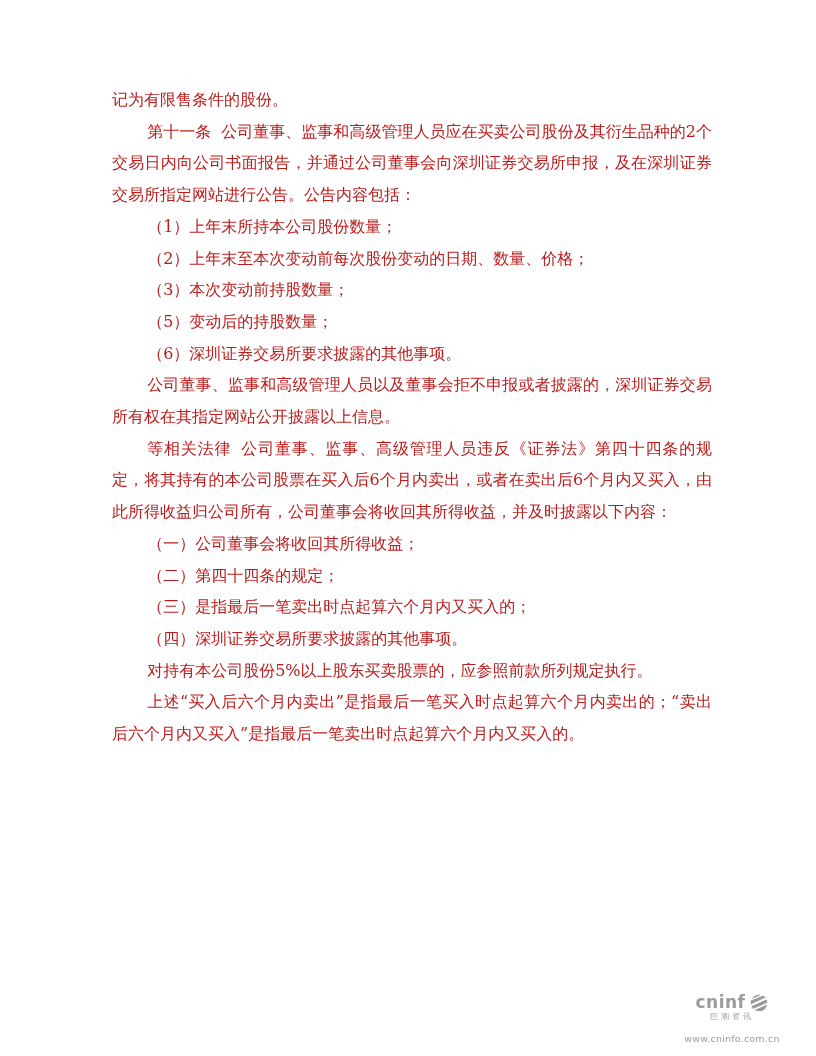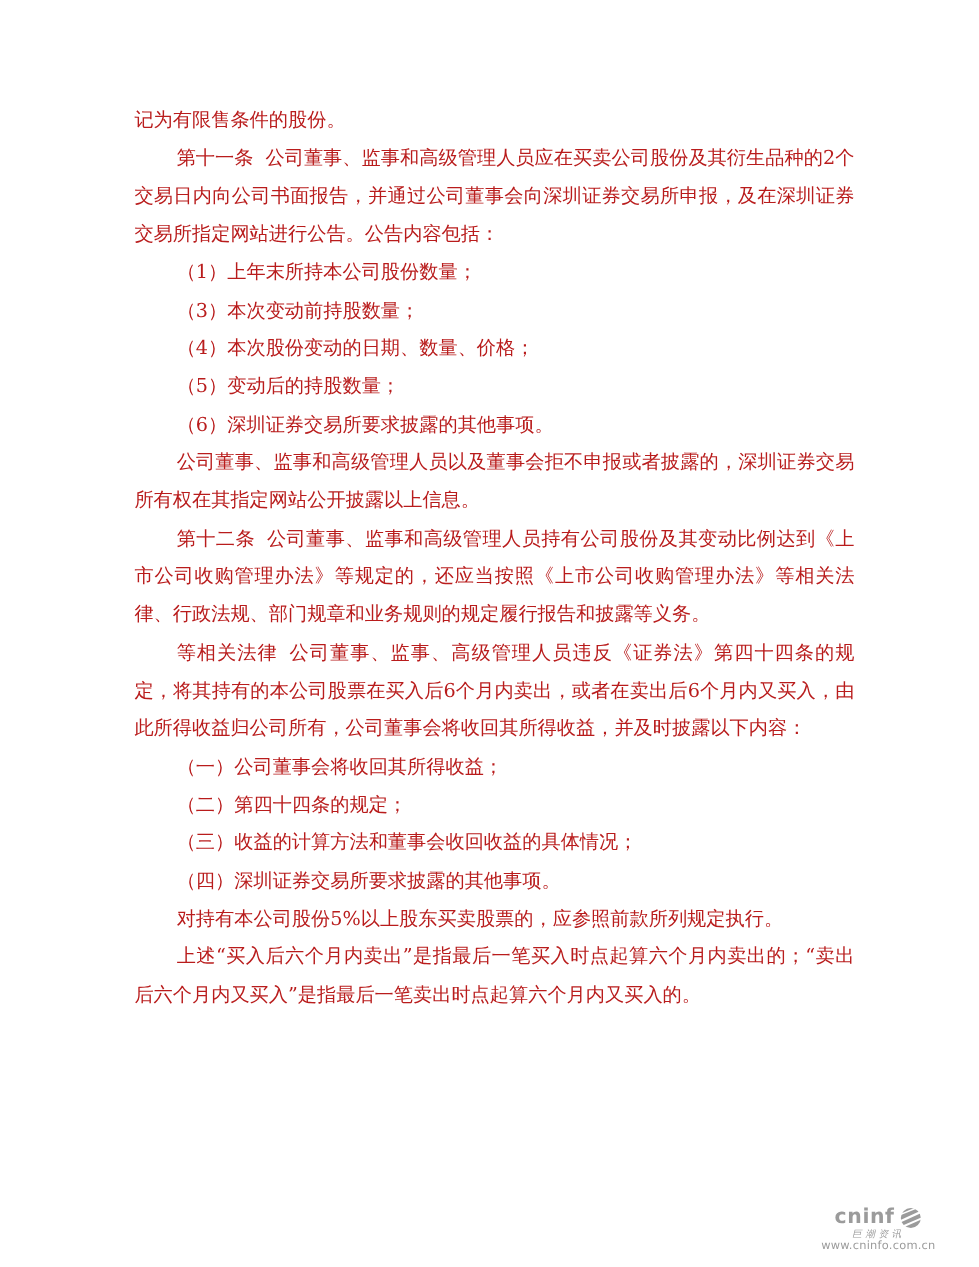--- a/index.html
+++ b/index.html
@@ -68,61 +68,59 @@
   }
   .logo-globe {
     width: 20px;
     height: 20px;
     display: inline-block;
   }
   .logo-cn {
     font-size: 8px;
     letter-spacing: 3px;
     margin-top: 0px;
-    font-style: italic;
   }
   .logo-url {
     font-size: 9.5px;
     letter-spacing: 0.2px;
-    margin-top: 0;
+    margin-top: 12px;
   }
 </style>
 </head>
 <body>
 
 <div class="page">
 
   <div class="content">
 
     <p class="para noindent"><span>记为有限售条件的股份。</span></p>
 
     <p class="para"><strong class="article-label">第十一条</strong><span>公司董事、监事和高级管理人员应在买卖公司股份及其衍生品种的2个交易日内向公司书面报告，并通过公司董事会向深圳证券交易所申报，及在深圳证券交易所指定网站进行公告。公告内容包括：</span></p>
 
     <p class="para"><span>（1）上年末所持本公司股份数量；</span></p>
 
+    <p class="para"><span>（2）上年末至本次变动前每次股份变动的日期、数量、价格；</span></p>
 
     <p class="para"><span>（3）本次变动前持股数量；</span></p>
 
-    <p class="para"><span>（4）本次股份变动的日期、数量、价格；</span></p>
 
     <p class="para"><span>（5）变动后的持股数量；</span></p>
 
     <p class="para"><span>（6）深圳证券交易所要求披露的其他事项。</span></p>
 
     <p class="para"><span>公司董事、监事和高级管理人员以及董事会拒不申报或者披露的，深圳证券交易所有权在其指定网站公开披露以上信息。</span></p>
 
-    <p class="para"><strong class="article-label">第十二条</strong><span>公司董事、监事和高级管理人员持有公司股份及其变动比例达到《上市公司收购管理办法》等规定的，还应当按照《上市公司收购管理办法》等相关法律、行政法规、部门规章和业务规则的规定履行报告和披露等义务。</span></p>
 
     <p class="para"><strong class="article-label">等相关法律</strong><span>公司董事、监事、高级管理人员违反《证券法》第四十四条的规定，将其持有的本公司股票在买入后6个月内卖出，或者在卖出后6个月内又买入，由此所得收益归公司所有，公司董事会将收回其所得收益，并及时披露以下内容：</span></p>
 
     <p class="para"><span>（一）公司董事会将收回其所得收益；</span></p>
 
     <p class="para"><span>（二）第四十四条的规定；</span></p>
 
-    <p class="para"><span>（三）收益的计算方法和董事会收回收益的具体情况；</span></p>
+    <p class="para"><span>（三）是指最后一笔卖出时点起算六个月内又买入的；</span></p>
 
     <p class="para"><span>（四）深圳证券交易所要求披露的其他事项。</span></p>
 
     <p class="para"><span>对持有本公司股份5%以上股东买卖股票的，应参照前款所列规定执行。</span></p>
 
     <p class="para"><span>上述“买入后六个月内卖出”是指最后一笔买入时点起算六个月内卖出的；“卖出后六个月内又买入”是指最后一笔卖出时点起算六个月内又买入的。</span></p>
 
 
   </div>
 

